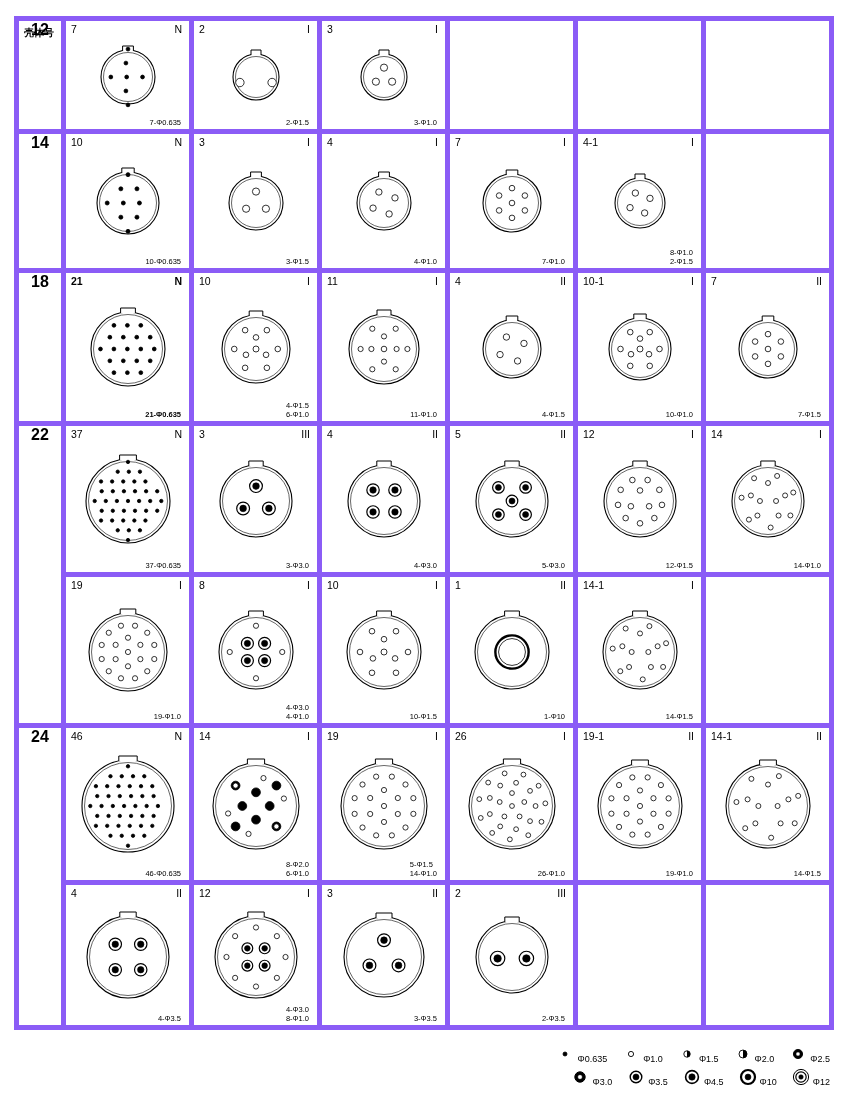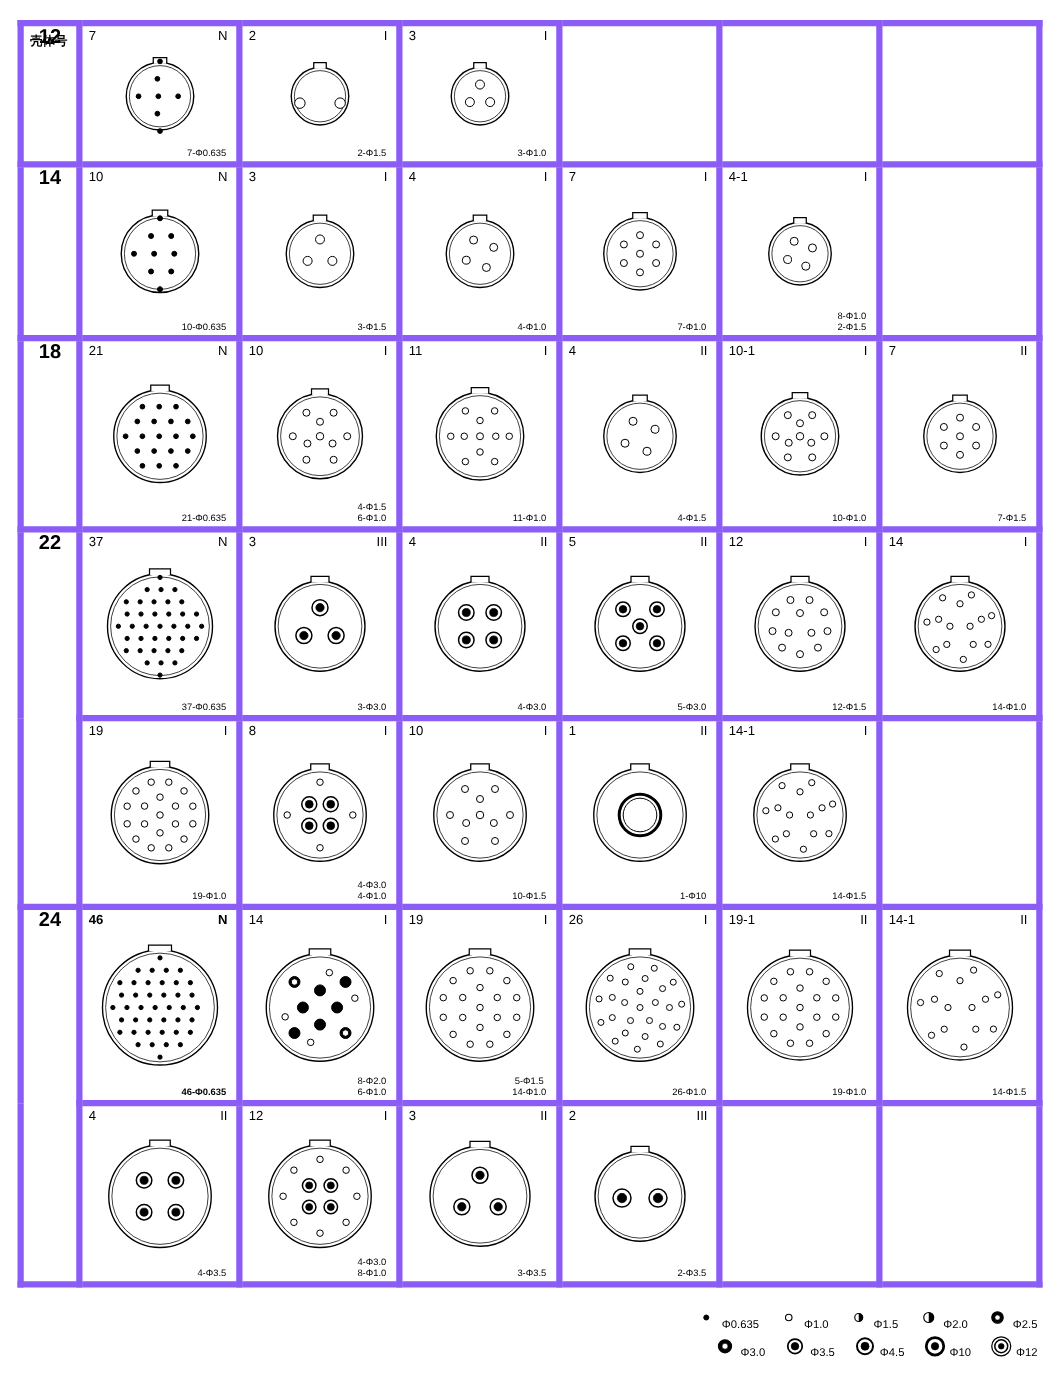--- a/index.html
+++ b/index.html
@@ -39,21 +39,21 @@
   }
   .shellcol{width:42px;text-align:center;vertical-align:middle;}
   .shellnum{font-size:16px;font-weight:bold;}
 
   
   .cell{position:relative;box-sizing:border-box;padding:2px 4px 2px 4px;}
   .cell .num{position:absolute;top:2px;left:5px;font-size:10.5px;}
   .cell .rom{position:absolute;top:2px;right:7px;font-size:10.5px;}
   .cell .cap{
     position:absolute;bottom:2px;right:8px;
-    font-size:7.5px;line-height:9px;text-align:center;white-space:pre-line;
+    font-size:7.5px;line-height:9px;text-align:left;white-space:pre-line;
   }
   .conn{display:flex;align-items:center;justify-content:center;}
 
   
   .legend{
     position:absolute;right:20px;bottom:10px;
     font-size:9px;
     text-align:right;
     line-height:16px;
   }
@@ -262,21 +262,21 @@
             </div>
           </td>
           <td style="height: 134px;">
             <div class="cell" style="height: 134px; position: relative;"></div>
           </td>
         </tr>
         <tr>
           <td class="shellcol">
             <div class="shellnum">18</div>
           </td>
-          <td style="height: 148px;">
+          <td style="height: 148px; font-weight: bold;">
             <div class="cell" style="height: 148px; position: relative;">
               <div class="num">21</div>
               <div class="rom">N</div>
               <div class="conn" style="height: 128px; margin-top: 10px;">
                 <svg width="88" height="88" viewBox="0 0 88 88">
                   <circle cx="44" cy="44" r="37" stroke="#000" stroke-width="1.1" fill="none"></circle>
                   <circle cx="44" cy="44" r="34.5" stroke="#000" stroke-width="0.6" fill="none"></circle>
                   <path d="M 36.6 8 L 36.6 3 L 51.4 3 L 51.4 8" fill="#fff" stroke="#000" stroke-width="1"></path>
                   <g>
                     <circle cx="43.36" cy="44" r="1.9" stroke="#000" stroke-width="0.8" fill="#000"></circle>
@@ -759,21 +759,21 @@
           </td>
           <td style="height: 146px;">
             <div class="cell" style="height: 146px; position: relative;"></div>
           </td>
         </tr>
         <tr>
           <td class="shellcol" rowspan="2">
             <div class="shellnum">24</div>
           </td>
           <td style="height: 152px;">
-            <div class="cell" style="height: 152px; position: relative; font-weight: bold;">
+            <div class="cell" style="height: 152px; position: relative;">
               <div class="num">46</div>
               <div class="rom">N</div>
               <div class="conn" style="height: 132px; margin-top: 10px;">
                 <svg width="106" height="106" viewBox="0 0 106 106">
                   <circle cx="53" cy="53" r="46" stroke="#000" stroke-width="1.1" fill="none"></circle>
                   <circle cx="53" cy="53" r="43.5" stroke="#000" stroke-width="0.6" fill="none"></circle>
                   <path d="M 43.8 8 L 43.8 3 L 62.2 3 L 62.2 8" fill="#fff" stroke="#000" stroke-width="1"></path>
                   <g>
                     <circle cx="49.105" cy="53" r="1.7" stroke="#000" stroke-width="0.8" fill="#000"></circle>
                     <circle cx="60.379999999999995" cy="53" r="1.7" stroke="#000" stroke-width="0.8" fill="#000"></circle>

